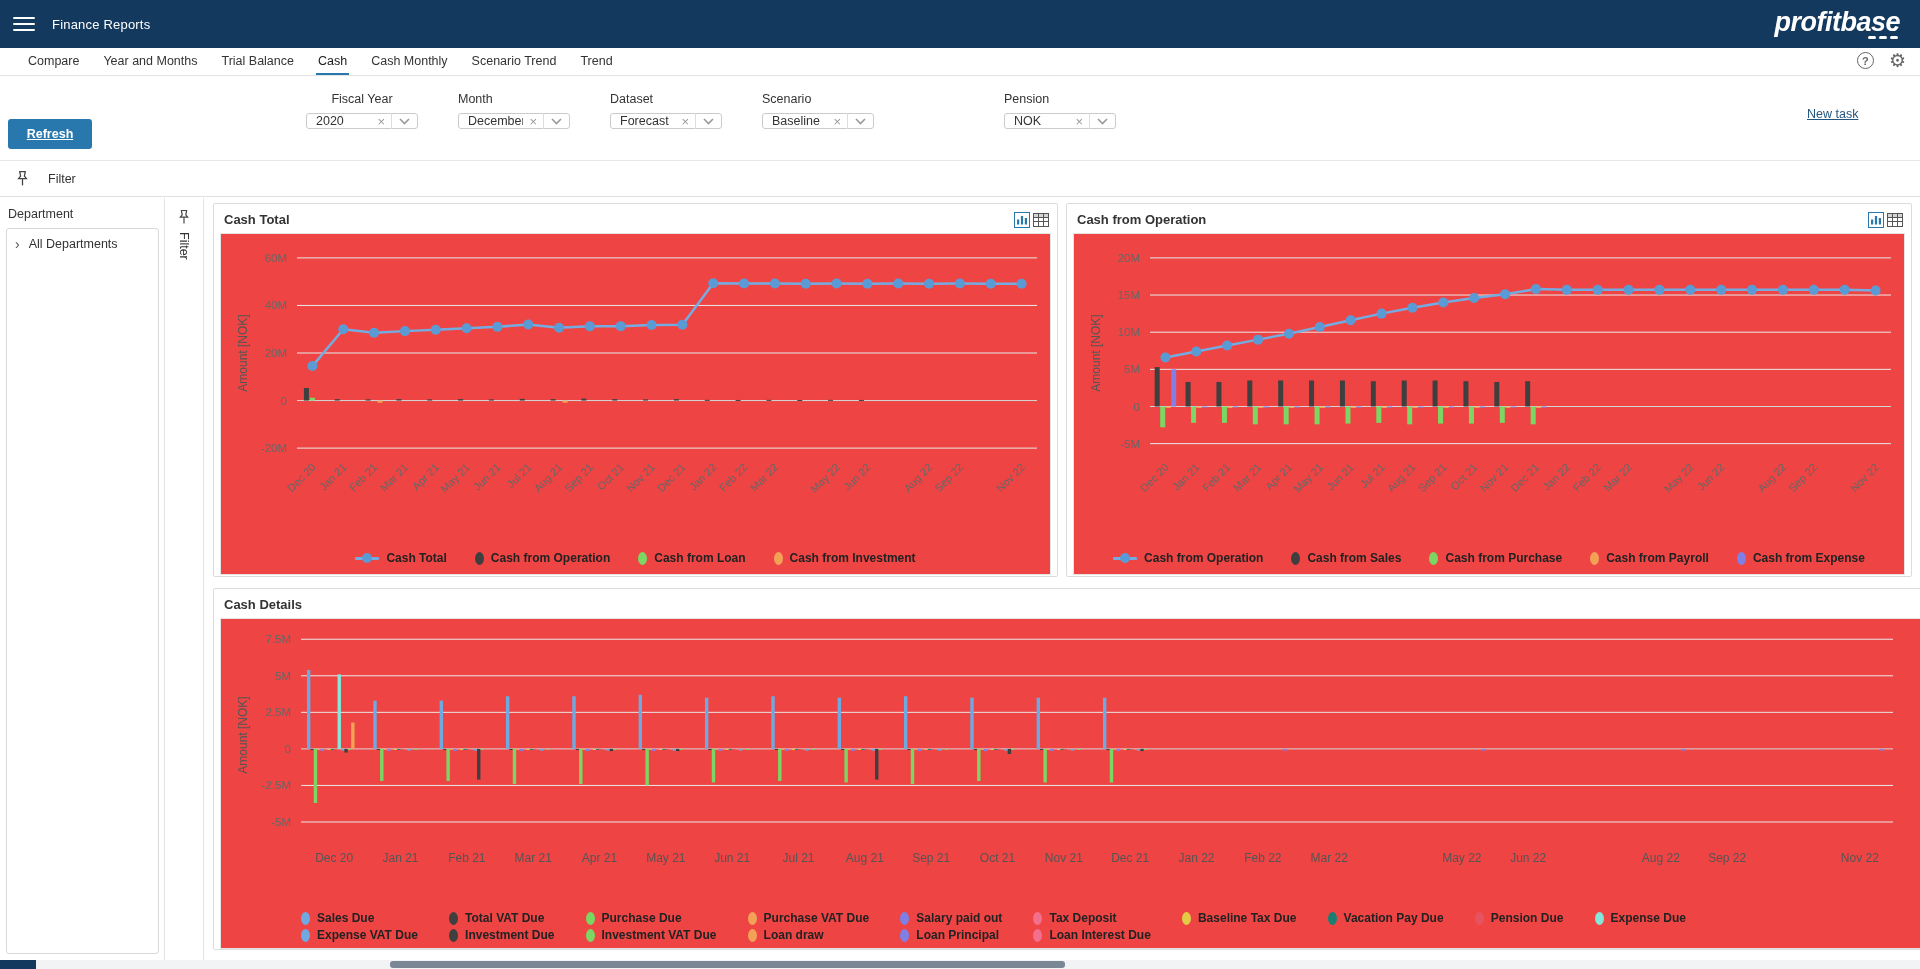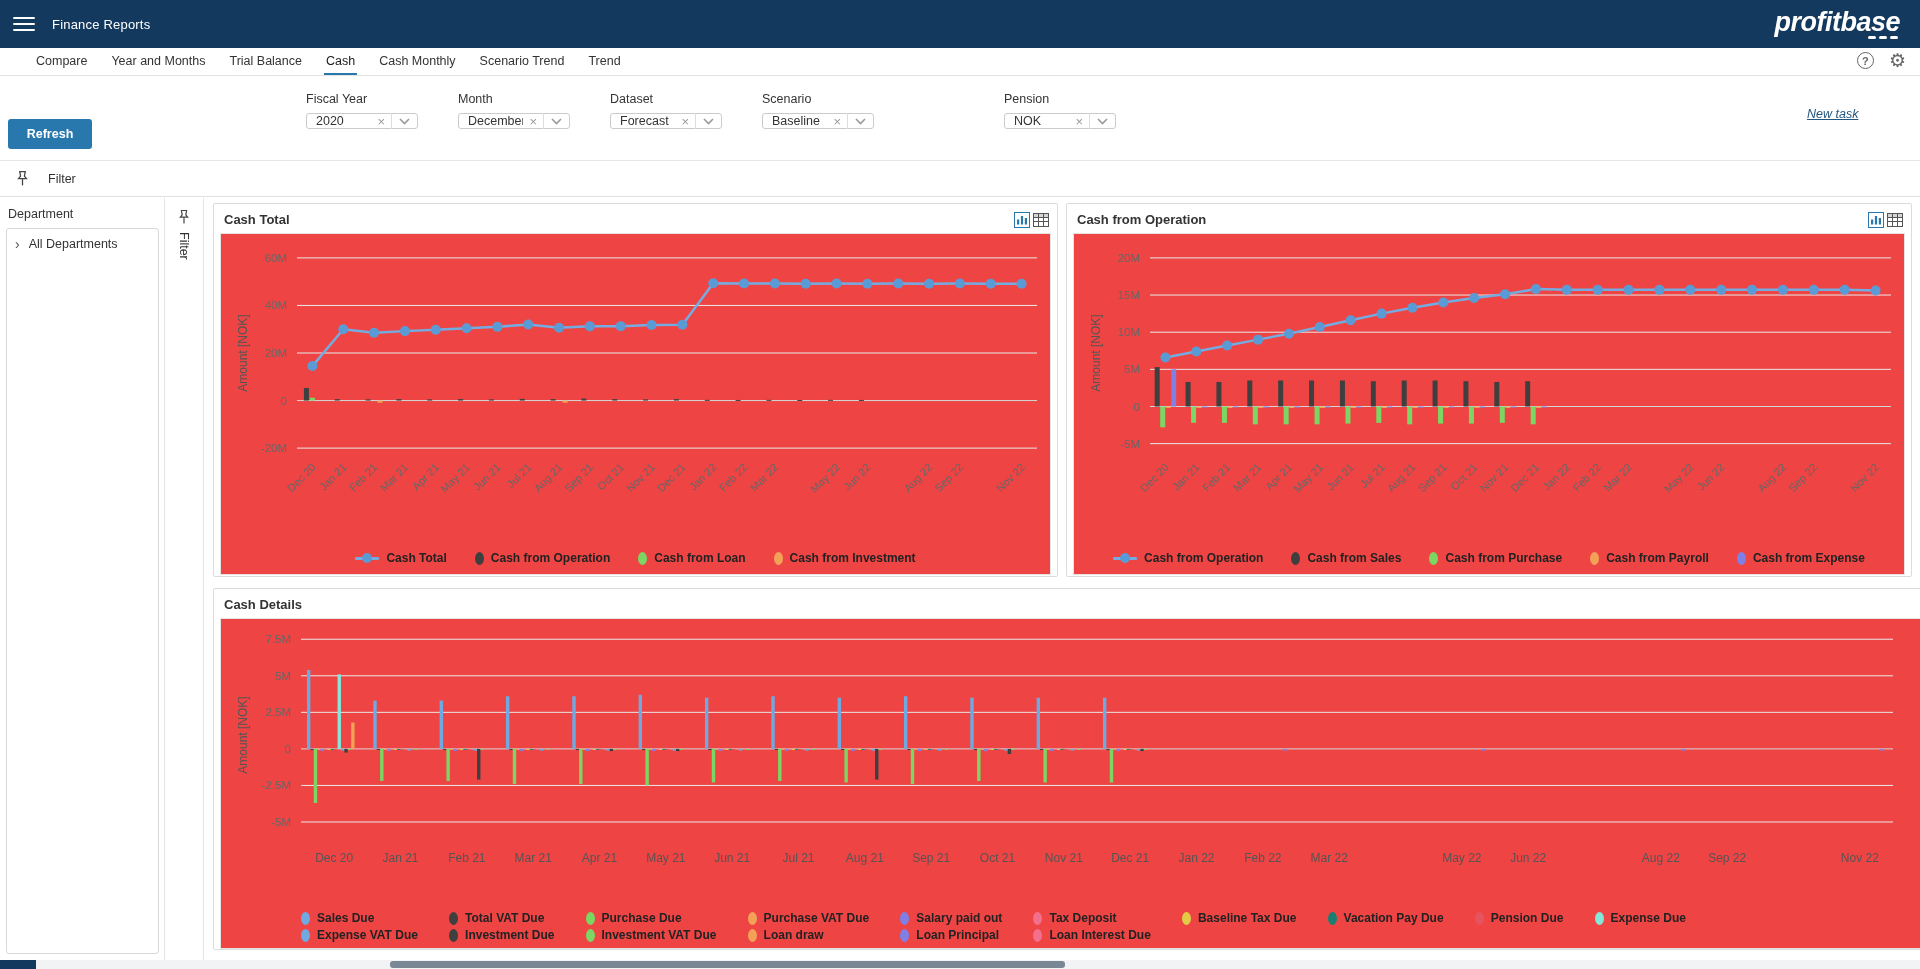--- a/index.html
+++ b/index.html
@@ -10,39 +10,39 @@
   }
   
   .header { position:absolute; left:0; top:0; right:0; height:48px; background:#14395E; display:flex; align-items:center; }
   .burger { margin-left:13px; width:22px; cursor:pointer; }
   .burger div { height:2px; background:#fff; margin:4px 0; border-radius:1px; }
   .app-title { margin-left:17px; color:#fff; font-size:13px; font-weight:500; letter-spacing:.2px; }
   .logo { position:absolute; right:20px; top:7px; color:#fff; font-size:27px; font-weight:bold; font-style:italic; letter-spacing:-.5px; }
   .logo-dashes { position:absolute; right:2px; bottom:-1px; display:flex; gap:3px; }
   .logo-dashes span { width:8px; height:3px; background:#fff; border-radius:2px; }
   
-  .tabrow { position:absolute; top:48px; left:0; right:0; height:28px; background:#fff; border-bottom:1px solid #E2E2E2; display:flex; align-items:flex-end; padding-left:24px; }
+  .tabrow { position:absolute; top:48px; left:0; right:0; height:28px; background:#fff; border-bottom:1px solid #E2E2E2; display:flex; align-items:flex-end; padding-left:16px; }
   .tab { font-size:12.5px; color:#333; margin:0 10px; padding:5px 2px 7px; cursor:pointer; white-space:nowrap; }
   .tab.active { padding-bottom:5px; border-bottom:2px solid #2878AE; color:#1b1b1b; }
   .tabrow-icons { position:absolute; right:14px; top:3px; display:flex; gap:15px; align-items:center; }
   .help-icon { width:17px; height:17px; border:1.5px solid #666; border-radius:50%; color:#666; font-size:11px; font-weight:bold; display:flex; align-items:center; justify-content:center; cursor:pointer; }
   .gear-icon { font-family:"DejaVu Sans", sans-serif; font-size:19px; color:#666; line-height:1; cursor:pointer; }
   
   .controls { position:absolute; top:76px; left:0; right:0; height:84px; background:#fff; }
-  .refresh-btn { position:absolute; left:8px; top:43px; width:84px; height:30px; background:#2878AE; color:#fff; border:none; border-radius:3px; font-size:12.5px; font-weight:bold; cursor:pointer; font-family:inherit; }
+  .refresh-btn { position:absolute; left:8px; top:43px; width:84px; height:30px; background:#2878AE; color:#fff; border:none; border-radius:3px; font-size:12.5px; font-weight:bold; cursor:pointer; font-family:inherit;text-decoration:underline; }
   .field { position:absolute; top:16px; width:112px; }
   .field .flabel { font-size:12.5px; color:#333; }
   .fbox { margin-top:7px; height:16px; border:1px solid #CBCBCB; border-radius:3px; display:flex; align-items:center; padding-left:9px; font-size:12.5px; color:#333; background:#fff; cursor:pointer; }
   .fbox .fval { flex:0 1 auto; overflow:hidden; white-space:nowrap; }
   .fbox .fx { margin-left:auto; color:#9a9a9a; font-size:13px; padding:0 6px; cursor:pointer; }
   .fbox .fsep { width:1px; height:16px; background:#DDD; }
   .fbox .fchev { padding:0 7px; display:flex; cursor:pointer; }
   .meta { position:absolute; left:1492px; top:23px; font-size:12.5px; font-weight:bold; color:#333; line-height:1; }
   .meta div + div { margin-top:14px; }
-  .newtask { position:absolute; left:1807px; top:31px; font-size:12.5px; font-style:italic; text-decoration:underline; color:#24567E; cursor:pointer; }
+  .newtask { position:absolute; left:1807px; top:31px; font-size:12.5px; text-decoration:underline; color:#24567E; cursor:pointer; }
   
   .filterbar { position:absolute; top:160px; left:0; right:0; height:37px; border-top:1px solid #E6E6E6; border-bottom:1px solid #E0E0E0; display:flex; align-items:center; padding-left:14px; gap:17px; font-size:12.5px; color:#333; background:#fff; }
   .pin-icon { display:flex; cursor:pointer; }
   
   .sidebar { position:absolute; left:0; top:198px; width:164px; bottom:0; background:#fff; }
   .sidebar-title { margin:9px 0 0 8px; font-size:12.5px; color:#333; }
   .dept-box { position:absolute; left:6px; right:5px; top:30px; bottom:15px; border:1px solid #D8D8D8; border-radius:3px; background:#fff; }
   .dept-item { display:flex; align-items:center; gap:9px; padding:8px 8px; font-size:12.5px; color:#333; cursor:pointer; }
   .dept-item .caret { color:#555; font-size:14px; line-height:1; }
   .filter-strip { position:absolute; left:164px; top:198px; width:40px; bottom:0; border-left:1px solid #E4E4E4; border-right:1px solid #E4E4E4; display:flex; flex-direction:column; align-items:center; padding-top:11px; gap:7px; background:#fff; }
@@ -103,21 +103,21 @@
     </div>
   <div class="tabrow-icons">
     <div class="help-icon">?</div>
     <div class="gear-icon">⚙</div>
   </div>
 </div>
 
 <div class="controls">
   <button class="refresh-btn">Refresh</button>
   <div id="filter-fields">
-      <div class="field" style="left: 306px;">
+      <div class="field" style="left: 306px; text-align: center;">
         <div class="flabel">Fiscal Year</div>
         <div class="fbox">
           <span class="fval">2020</span>
           <span class="fx">×</span>
           <span class="fsep"></span>
           <span class="fchev">
             <svg width="11" height="7" viewBox="0 0 11 7">
               <polyline points="1,1 5.5,5.5 10,1" fill="none" stroke="#999" stroke-width="1.6"></polyline>
             </svg>
           </span>

